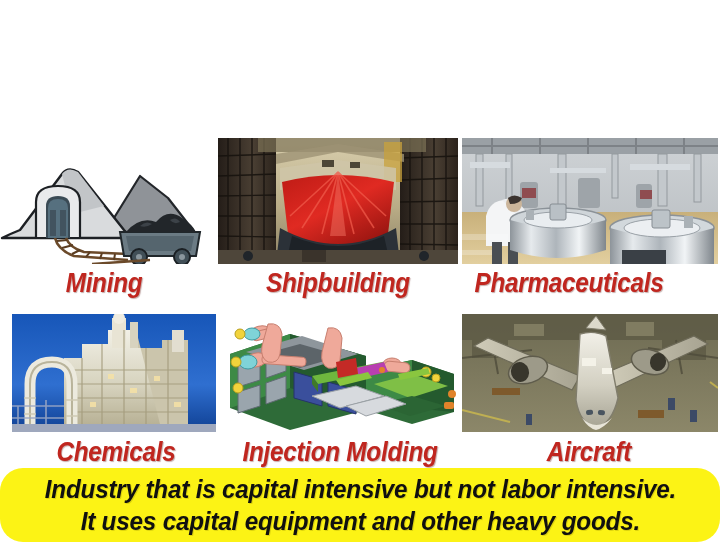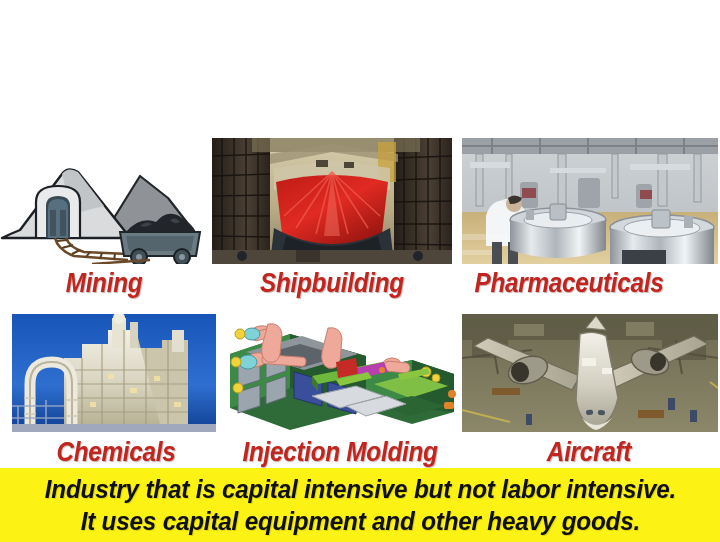--- a/index.html
+++ b/index.html
@@ -99,21 +99,21 @@
     transform: scaleX(0.9);
     white-space: nowrap;
     text-shadow: 1px 1px 1px rgba(90,20,15,0.35);
   }
 
   
   .cell-mining        { left: 0px;   width: 208px; }
   .cell-mining .thumb { width: 208px; height: 126px; }
   .cell-mining .cell-label { top: 132px; }
 
-  .cell-shipbuilding        { left: 212px; width: 240px; }
+  .cell-shipbuilding        { left: 218px; width: 240px; }
   .cell-shipbuilding .thumb { width: 240px; height: 126px; }
   .cell-shipbuilding .cell-label { top: 132px; }
 
   .cell-pharma        { left: 462px; width: 222px; }
   .cell-pharma .thumb { width: 256px; height: 126px; }
   .cell-pharma .cell-label { top: 132px; left: -4px; }
 
   
   .cell-chemicals        { left: 12px;   width: 208px; }
   .cell-chemicals .thumb { width: 206px; height: 118px; top: 8px; }
@@ -133,20 +133,21 @@
     left: 0;
     top: 468px;
     width: 720px;
     height: 74px;
     background: #fcf315;
     display: flex;
     flex-direction: column;
     align-items: center;
     justify-content: center;
     overflow: hidden;
+    border-radius: 23px;
   }
   .caption-line {
     color: #101010;
     font-family: "Liberation Sans", sans-serif;
     font-weight: bold;
     font-style: italic;
     font-size: 25px;
     line-height: 1.28;
     letter-spacing: -0.2px;
     transform: scaleX(0.97);

